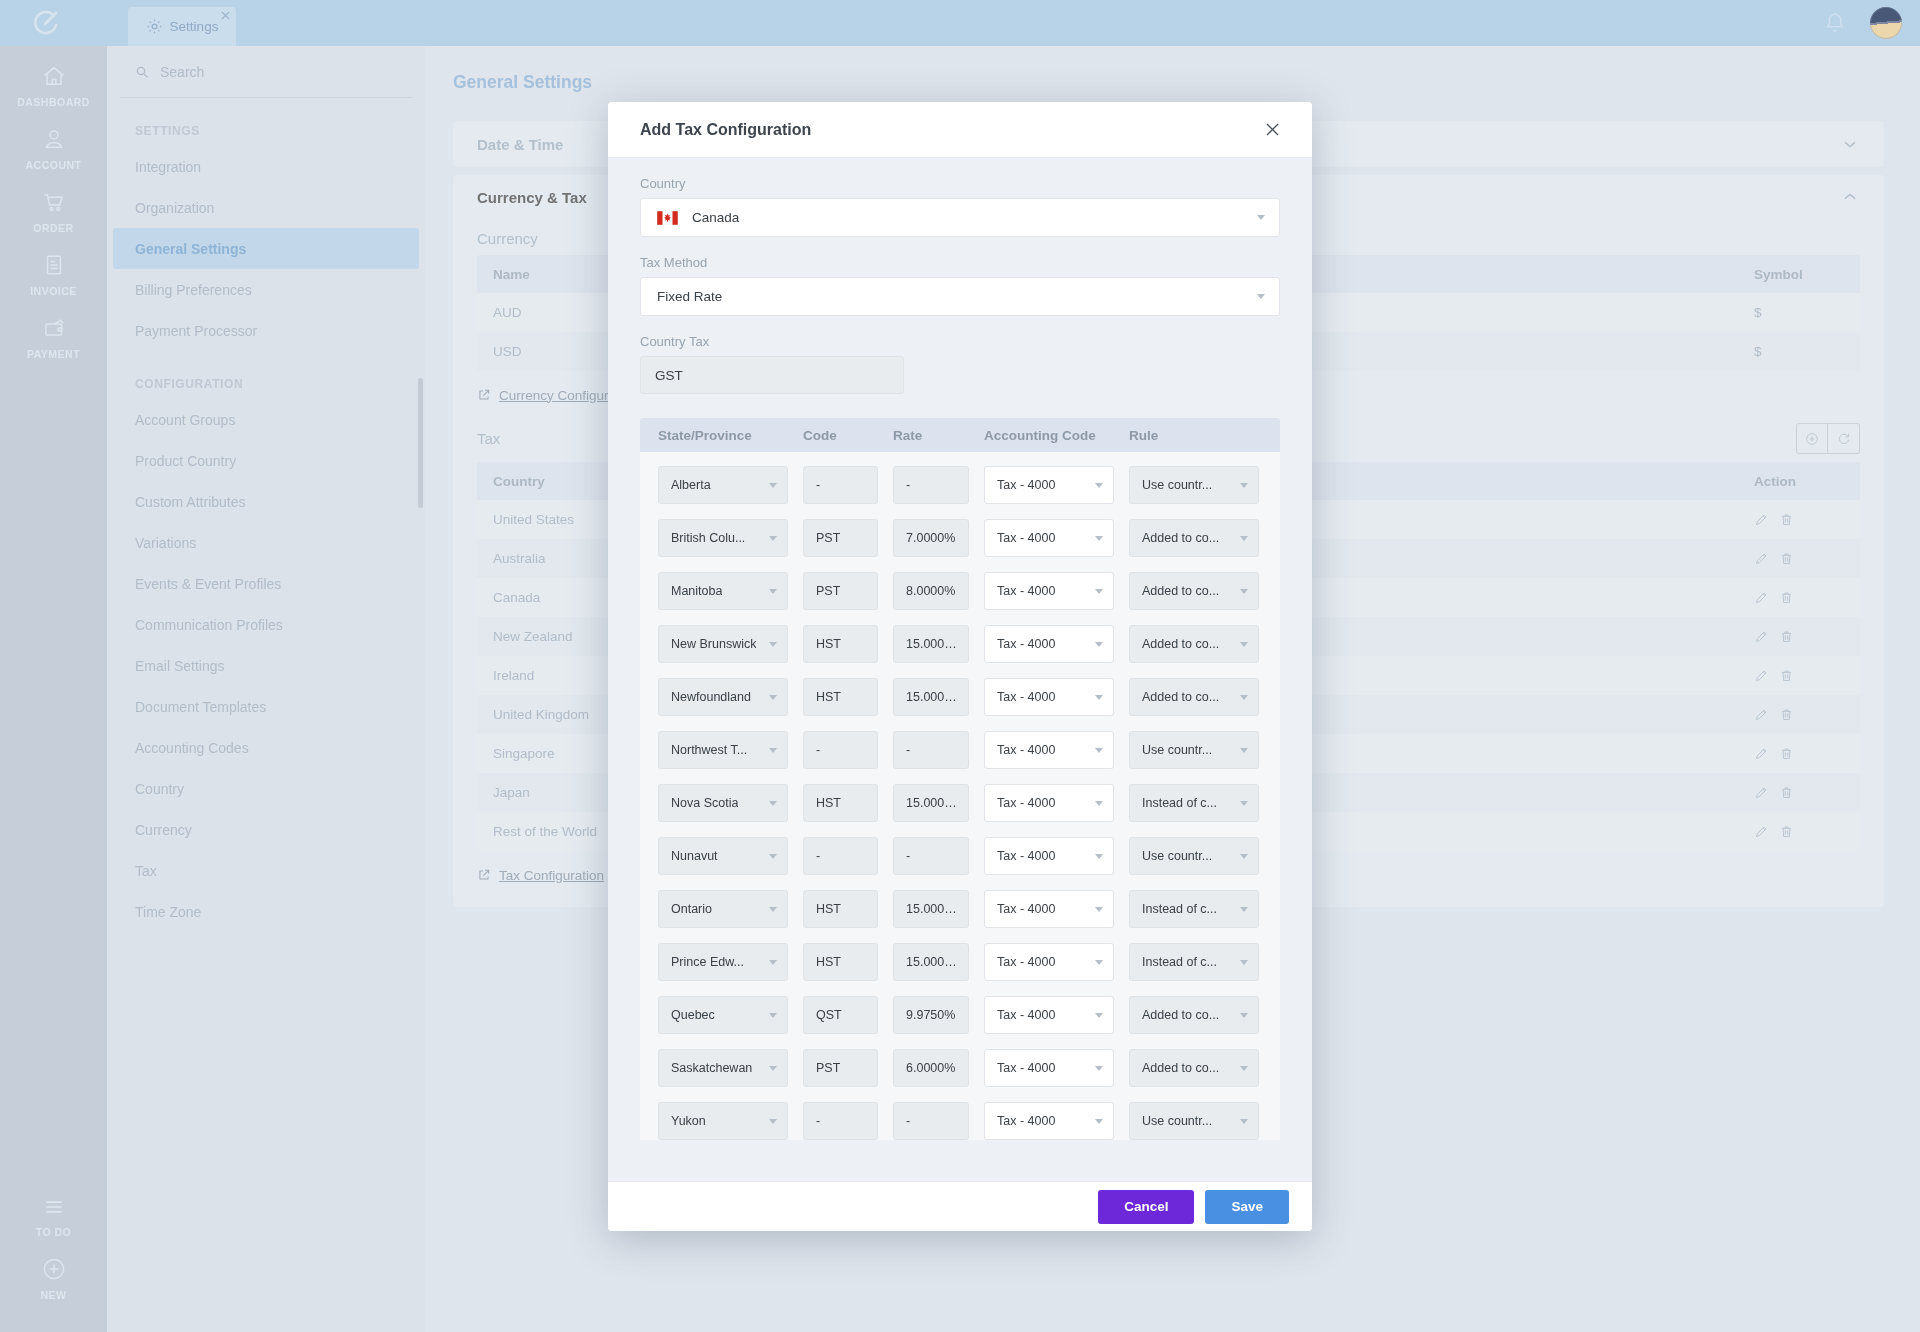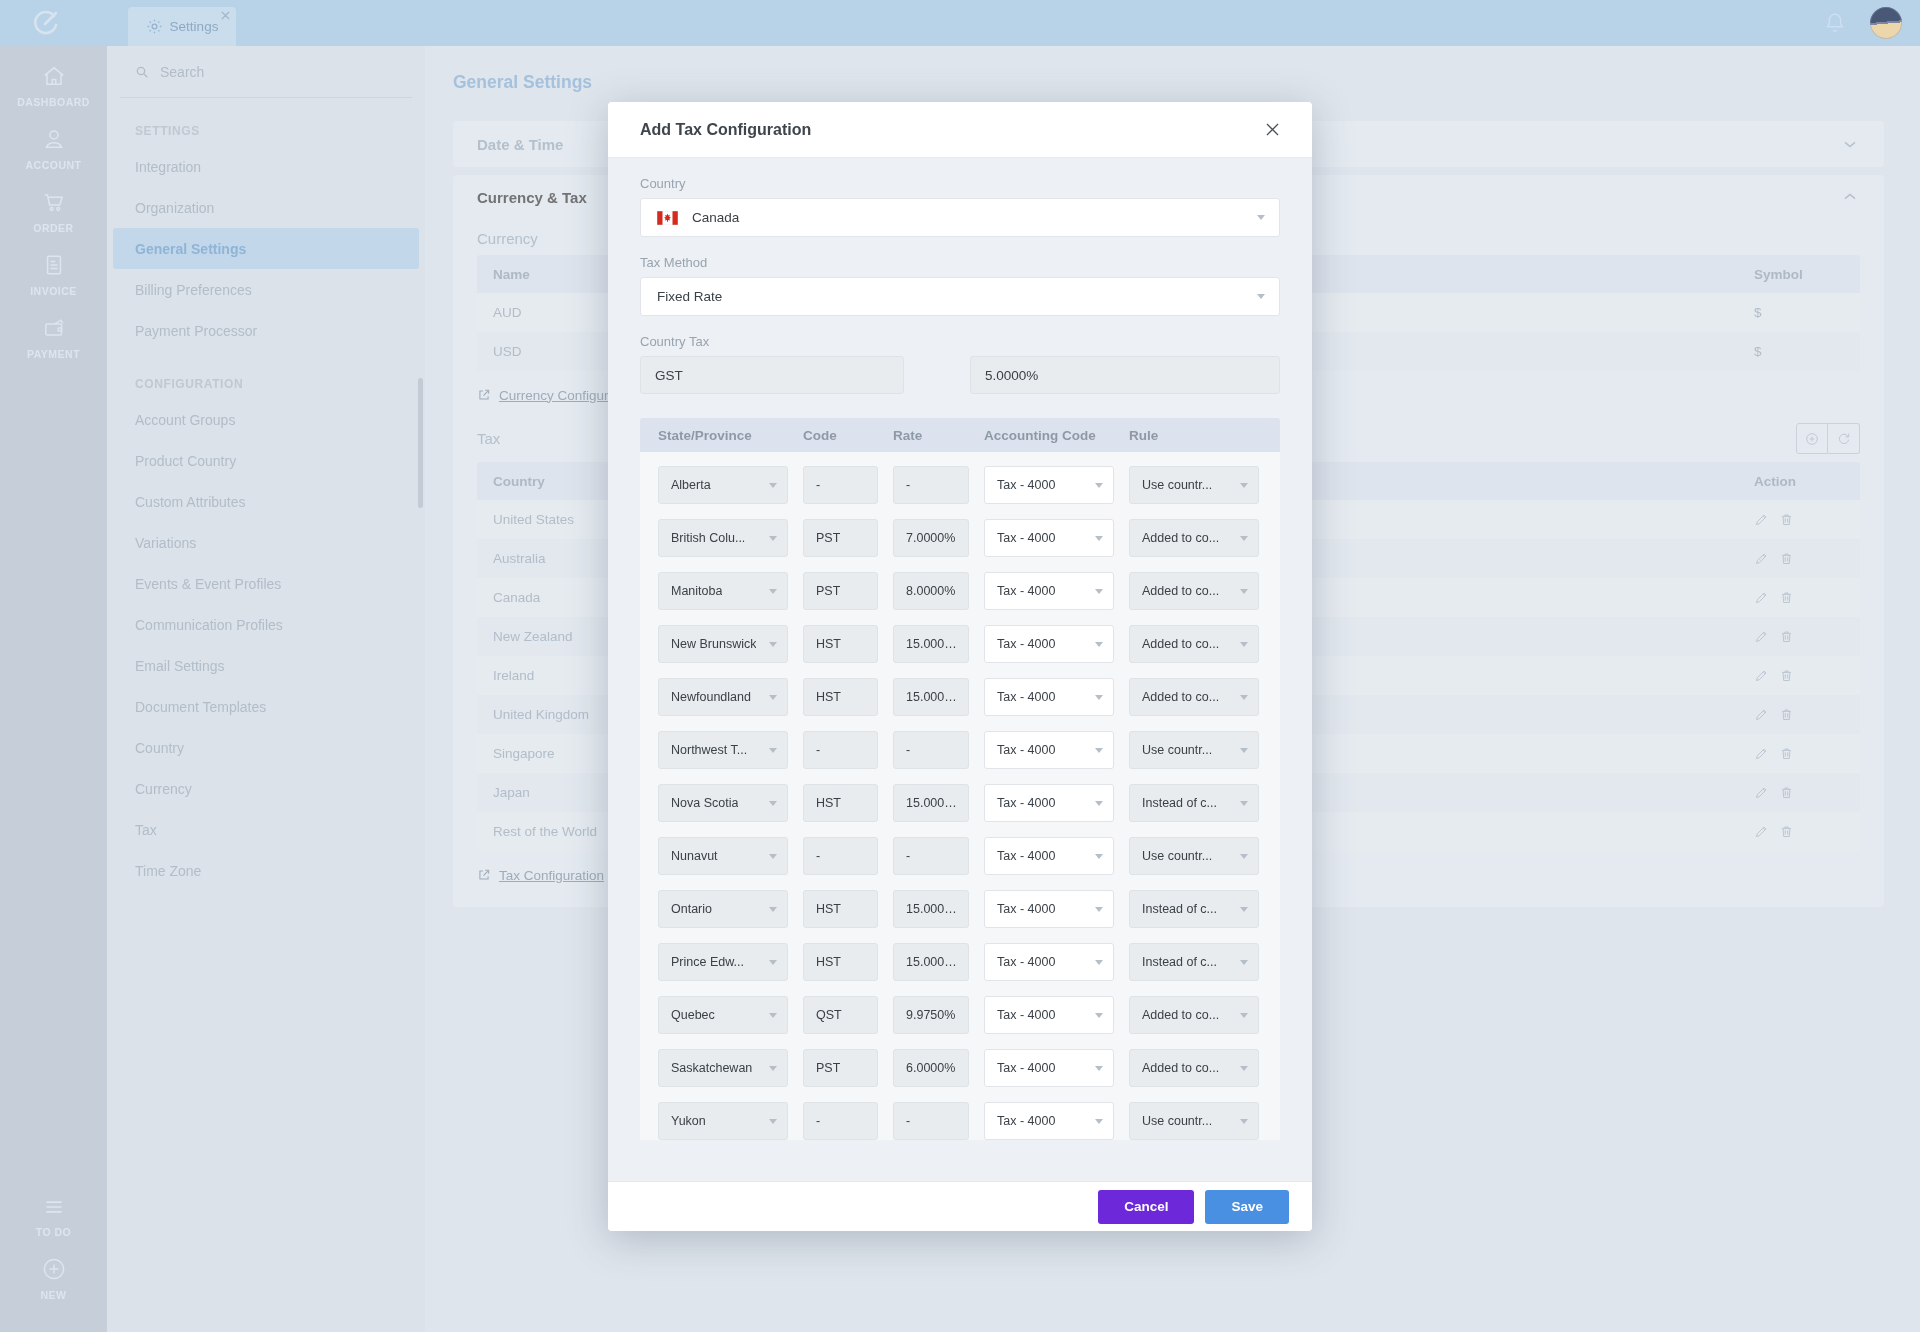--- a/index.html
+++ b/index.html
@@ -222,20 +222,21 @@
   <div>
 
   <div class="side-item">Account Groups</div>
       <div class="side-item">Product Country</div>
       <div class="side-item">Custom Attributes</div>
       <div class="side-item">Variations</div>
       <div class="side-item">Events &amp; Event Profiles</div>
       <div class="side-item">Communication Profiles</div>
       <div class="side-item">Email Settings</div>
       <div class="side-item">Document Templates</div>
+      <div class="side-item">Accounting Codes</div>
       <div class="side-item">Country</div>
       <div class="side-item">Currency</div>
       <div class="side-item">Tax</div>
       <div class="side-item">Time Zone</div>
     </div>
 
   <div class="side-scroll"></div>
 </div>
 
 <div class="content">
@@ -531,21 +532,20 @@
 
     <div class="f-label">Tax Method</div>
     <div class="sel">
       <span>Fixed Rate</span>
       <span class="chev"></span>
     </div>
 
     <div class="f-label">Country Tax</div>
     <div class="ct-row">
       <div class="inp gst">GST</div>
-      <div class="inp crate">5.0000%</div>
     </div>
 
     <div class="m-table">
       <div class="mt-head">
         <span class="col-state">State/Province</span>
         <span class="col-code">Code</span>
         <span class="col-rate">Rate</span>
         <span class="col-acct">Accounting Code</span>
         <span class="col-rule">Rule</span>
       </div>

